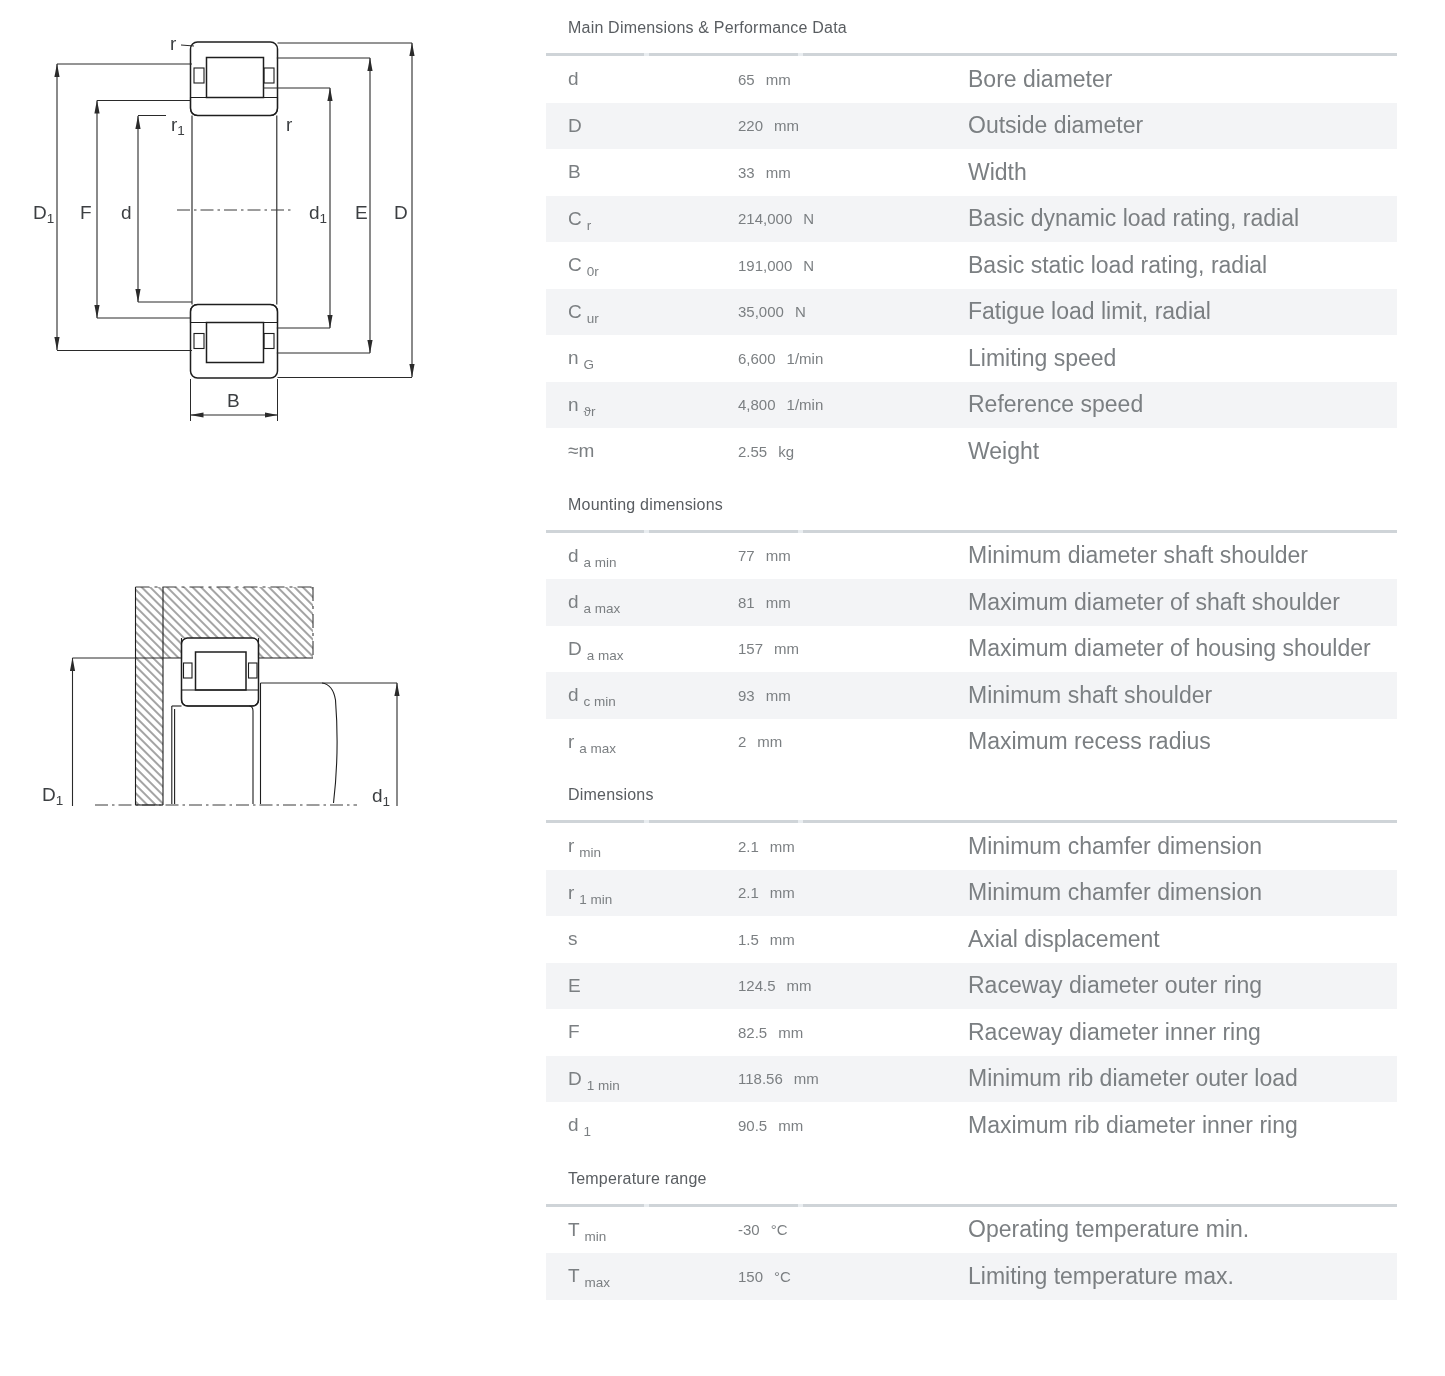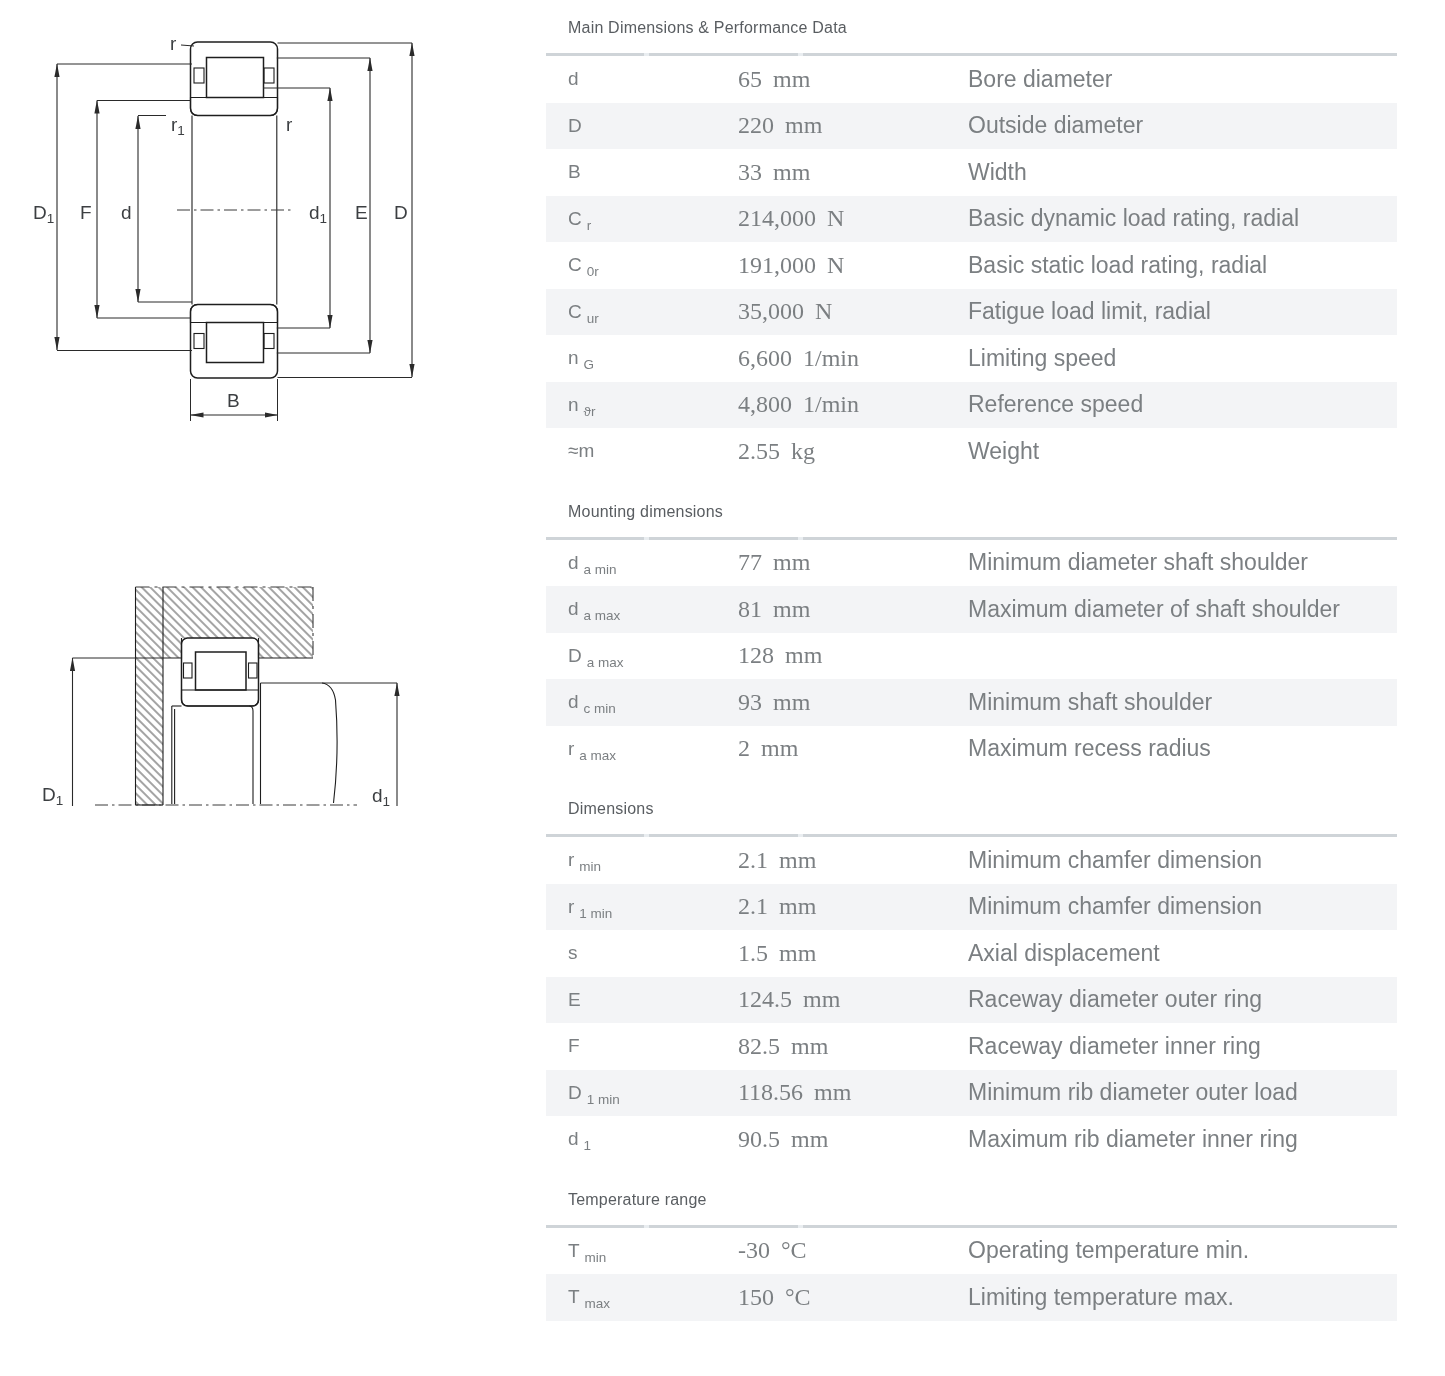--- a/index.html
+++ b/index.html
@@ -8,37 +8,37 @@
     font-family:"Liberation Sans", "DejaVu Sans", sans-serif; overflow:hidden;
   }
 
   
   .data-col { position:absolute; left:546px; top:0; width:851px; }
   .dsec h2 {
     margin:0; padding:0 0 0 22px; font-size:16px; font-weight:normal;
     color:#595d61; line-height:24px; letter-spacing:0.2px;
   }
   .dsec.first h2 { margin-top:16px; }
-  .dsec h2 { margin-top:25px; margin-bottom:13px; }
+  .dsec h2 { margin-top:18px; margin-bottom:13px; }
   .dsec.first h2 { margin-top:16px; }
   .rule {
     height:3px;
     background-image:linear-gradient(to right,
       #cfd4d8 0px, #cfd4d8 98px, #e9edf0 98px, #e9edf0 103px,
       #cfd4d8 103px, #cfd4d8 252px, #e9edf0 252px, #e9edf0 257px,
       #cfd4d8 257px, #cfd4d8 100%);
   }
   .trow {
     display:grid; grid-template-columns:192px 230px 1fr;
     align-items:center; height:46.5px; color:#7b7f82;
   }
   .trow.alt { background:#f3f4f6; }
   .c1 { padding-left:22px; font-size:19px; white-space:nowrap; }
   .c1 .sub { font-size:13.5px; margin-left:5px; position:relative; top:5px; }
-  .c2 { font-size:24px; white-space:nowrap;font-family:Liberation Serif, serif; }
+  .c2 { font-size:15px; white-space:nowrap; }
   .c2 .unit { margin-left:11px; }
   .c3 { font-size:23px; white-space:nowrap; }
 
   
   .diag { position:absolute; left:0; }
   #diag1 { top:0; }
   #diag2 { top:540px; }
   .outline { fill:none; stroke:#1e1e1e; stroke-width:1.5; }
   .thin    { fill:none; stroke:#1e1e1e; stroke-width:1.1; }
   .dim     { fill:none; stroke:#2a2a2a; stroke-width:1.1; }
@@ -239,21 +239,22 @@
             <div class="c2"><span>77</span><span class="unit">mm</span></div>
             <div class="c3"><span>Minimum diameter shaft shoulder</span></div>
           </div>
           <div class="trow alt">
             <div class="c1"><span>d</span><span class="sub">a max</span></div>
             <div class="c2"><span>81</span><span class="unit">mm</span></div>
             <div class="c3"><span>Maximum diameter of shaft shoulder</span></div>
           </div>
           <div class="trow">
             <div class="c1"><span>D</span><span class="sub">a max</span></div>
-            <div class="c2"><span>128</span><span class="unit">mm</span></div>
+            <div class="c2"><span>157</span><span class="unit">mm</span></div>
+            <div class="c3"><span>Maximum diameter of housing shoulder</span></div>
           </div>
           <div class="trow alt">
             <div class="c1"><span>d</span><span class="sub">c min</span></div>
             <div class="c2"><span>93</span><span class="unit">mm</span></div>
             <div class="c3"><span>Minimum shaft shoulder</span></div>
           </div>
           <div class="trow">
             <div class="c1"><span>r</span><span class="sub">a max</span></div>
             <div class="c2"><span>2</span><span class="unit">mm</span></div>
             <div class="c3"><span>Maximum recess radius</span></div>

